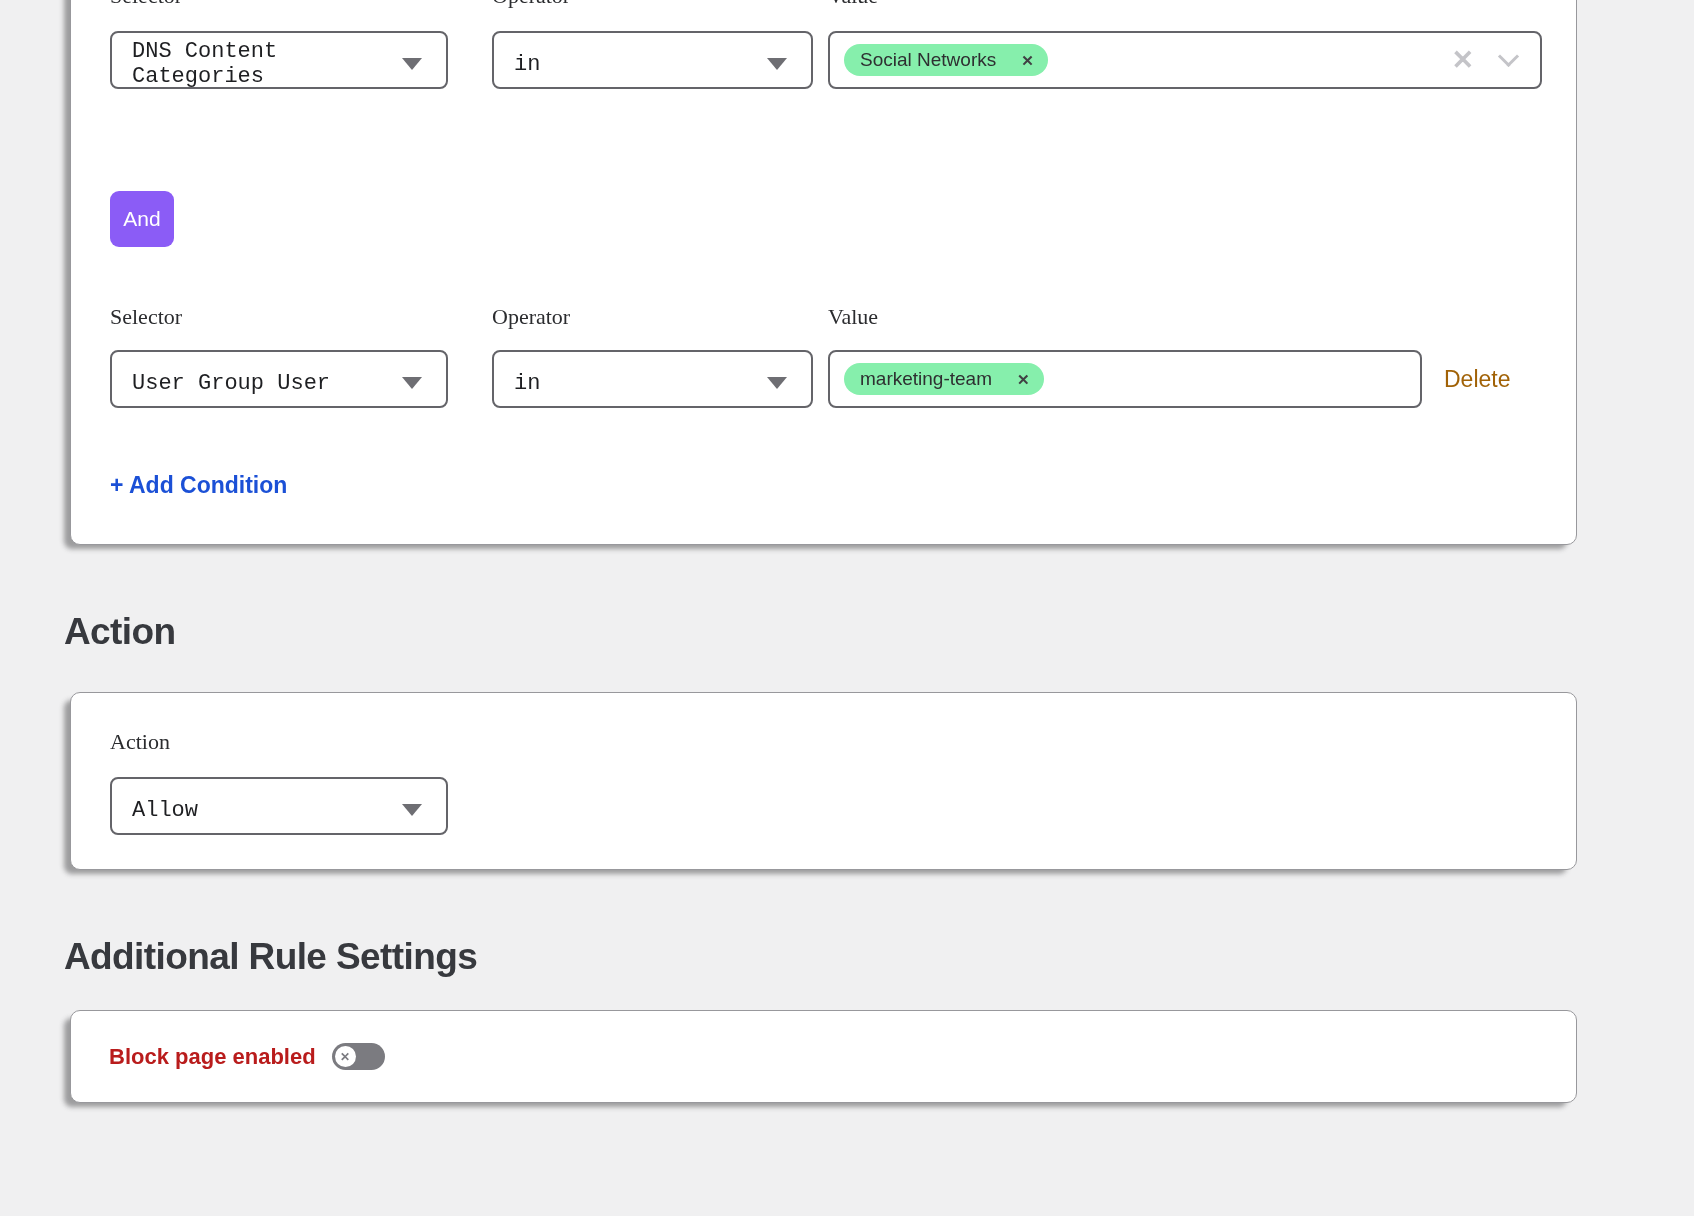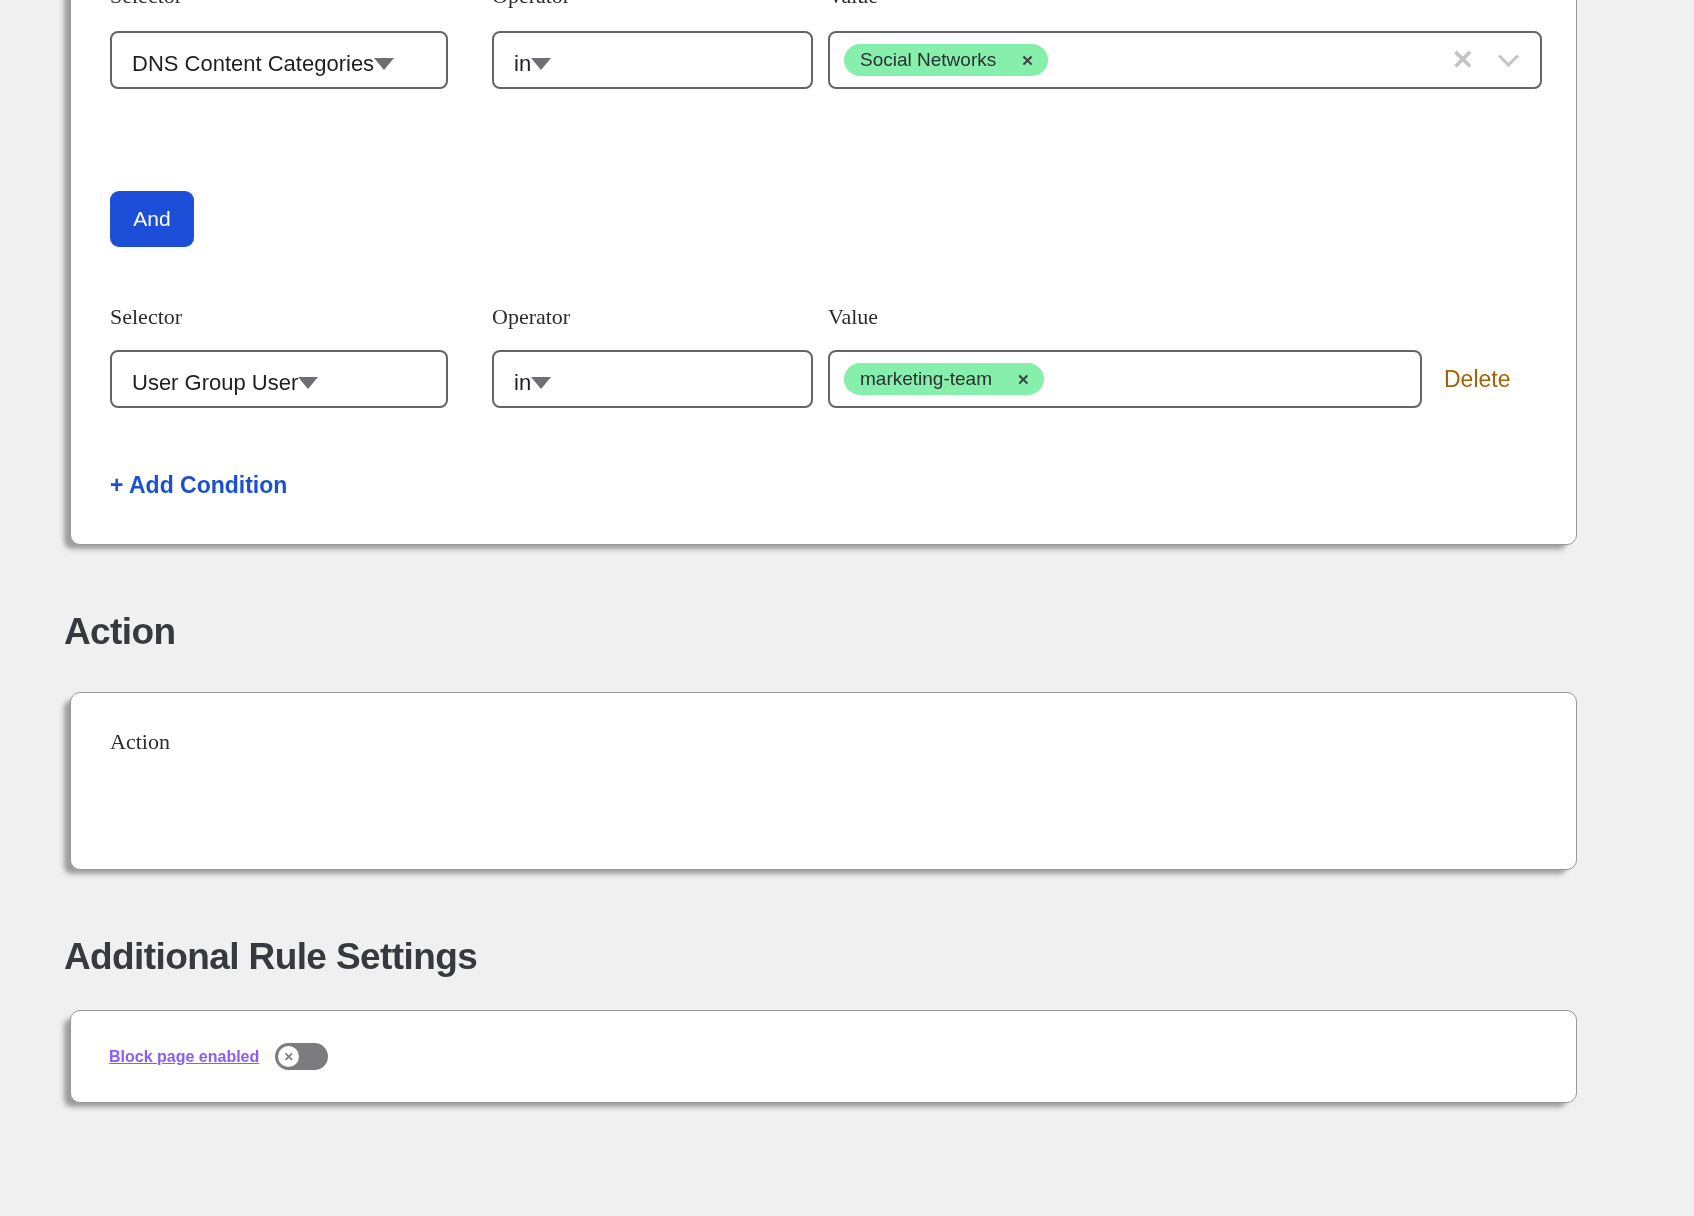--- a/index.html
+++ b/index.html
@@ -50,22 +50,23 @@
   .select, .multiselect {
     position: absolute;
     height: 58px;
     background: #fff;
     border: 2px solid #646469;
     border-radius: 8px;
     display: flex; align-items: center;
     cursor: pointer;
   }
   .select {
+    justify-content: space-between;
     padding: 8px 24px 0 20px;
-    font-size: 22px; color: #1e1f22;
+    font-size: 22px; color: #1e1f22; font-family: Liberation Mono, monospace;
   }
   .row1-field { top: 92px; }
   .row2-field { top: 411px; }
   .tri-down {
     width: 0; height: 0;
     border-left: 10px solid transparent;
     border-right: 10px solid transparent;
     border-top: 12px solid #6e6e73;
   }
   .multiselect { padding: 0 20px 0 14px; }
@@ -85,42 +86,42 @@
   .clear-x { color: #c4c4c8; font-size: 27px; font-weight: 600; line-height: 1; cursor: pointer; }
   .ms-chevron {
     width: 15px; height: 15px;
     border-right: 3.5px solid #c4c4c8;
     border-bottom: 3.5px solid #c4c4c8;
     transform: rotate(45deg);
     margin-top: -7px; margin-right: 4px;
   }
   .and-button {
     position: absolute; left: 39px; top: 252px;
-    width: 84px; height: 56px;
-    background: #1d4ed8; color: #ffffff;
+    width: 64px; height: 56px;
+    background: #8b5cf6; color: #ffffff;
     border: none; border-radius: 9px;
     font-size: 21px; font-family: "Liberation Sans", sans-serif;
     display: flex; align-items: center; justify-content: center;
     cursor: pointer;
   }
   .delete-link {
     position: absolute; left: 1373px; top: 411px;
     height: 58px; display: flex; align-items: center;
     font-size: 23px; color: #a16207;
     cursor: pointer; text-decoration: none;
   }
   .add-condition {
     position: absolute; left: 39px; top: 532px;
     font-size: 23px; line-height: 28px; color: #1b50d6;
     cursor: pointer; text-decoration: none; font-weight: bold;
   }
   .action-label { left: 39px; top: 36px; }
   #action-select { left: 39px; top: 84px; width: 338px; }
   .block-label {
-    font-size: 16px; font-weight: 700; color: #8b5cf6; text-decoration: underline;
+    font-size: 22px; font-weight: 700; color: #b91c1c;
   }
   .toggle {
     width: 53px; height: 27px;
     background: #7b7b80;
     border-radius: 14px;
     position: relative;
     cursor: pointer;
   }
   .toggle-knob {
     position: absolute; left: 3px; top: 3px;
@@ -183,20 +184,24 @@
     </div>
     <a class="delete-link">Delete</a>
 
     <a class="add-condition">+ Add Condition</a>
   </div>
 
   <h2 class="section-heading">Action</h2>
 
   <div class="card" id="action-card">
     <div class="field-label action-label">Action</div>
+    <div class="select" id="action-select">
+      <span>Allow</span>
+      <span class="tri-down"></span>
+    </div>
   </div>
 
   <h2 class="section-heading">Additional Rule Settings</h2>
 
   <div class="card" id="settings-card">
     <span class="block-label">Block page enabled</span>
     <div class="toggle">
       <div class="toggle-knob">✕</div>
     </div>
   </div>

